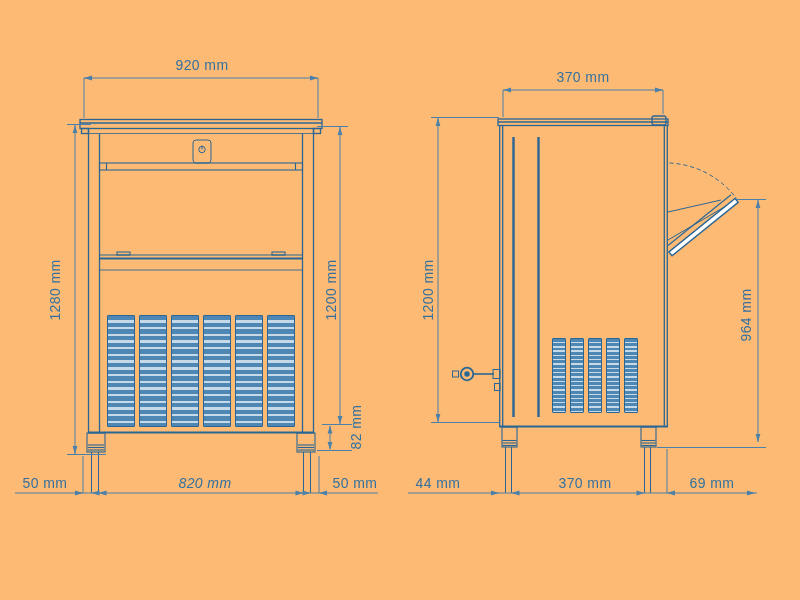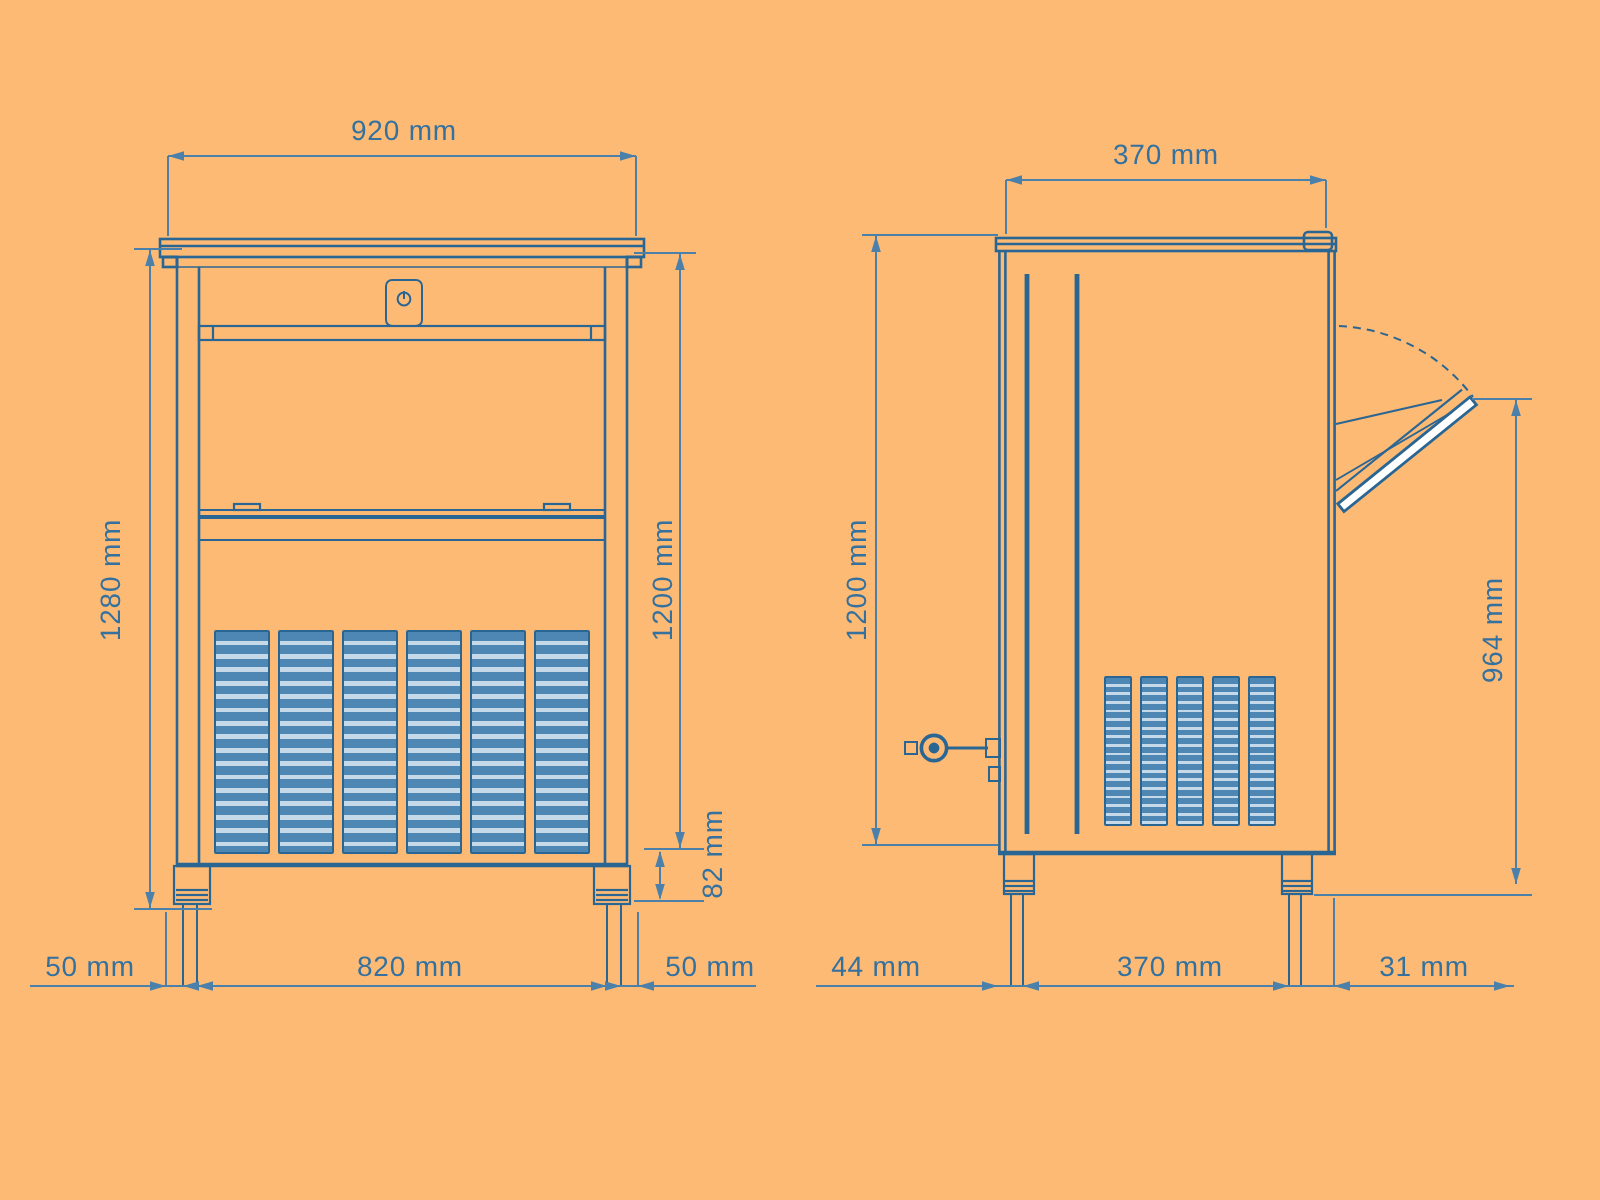--- a/index.html
+++ b/index.html
@@ -218,23 +218,23 @@
   <div class="col"></div>
   <div class="col"></div>
   <div class="col"></div>
 </div>
 
 <div class="dim-label" style="left:162px;top:57px;width:80px;">920 mm</div>
 <div class="dim-label vlabel" style="left:-5px;top:282px;width:120px;">1280 mm</div>
 <div class="dim-label vlabel" style="left:271px;top:282px;width:120px;">1200 mm</div>
 <div class="dim-label vlabel" style="left:326px;top:419px;width:60px;">82 mm</div>
 <div class="dim-label" style="left:15px;top:475px;width:60px;">50 mm</div>
-<div class="dim-label" style="left:165px;top:475px;width:80px;">820 mm</div>
+<div class="dim-label" style="left:165px;top:475px;width:80px;font-style:italic;">820 mm</div>
 <div class="dim-label" style="left:325px;top:475px;width:60px;">50 mm</div>
 
 <div class="dim-label" style="left:543px;top:69px;width:80px;">370 mm</div>
 <div class="dim-label vlabel" style="left:368px;top:282px;width:120px;">1200 mm</div>
 <div class="dim-label vlabel" style="left:701px;top:307px;width:90px;">964 mm</div>
 <div class="dim-label" style="left:408px;top:475px;width:60px;">44 mm</div>
 <div class="dim-label" style="left:545px;top:475px;width:80px;">370 mm</div>
-<div class="dim-label" style="left:682px;top:475px;width:60px;">31 mm</div>
+<div class="dim-label" style="left:682px;top:475px;width:60px;">69 mm</div>
 
 </div>
 
 </body></html>

